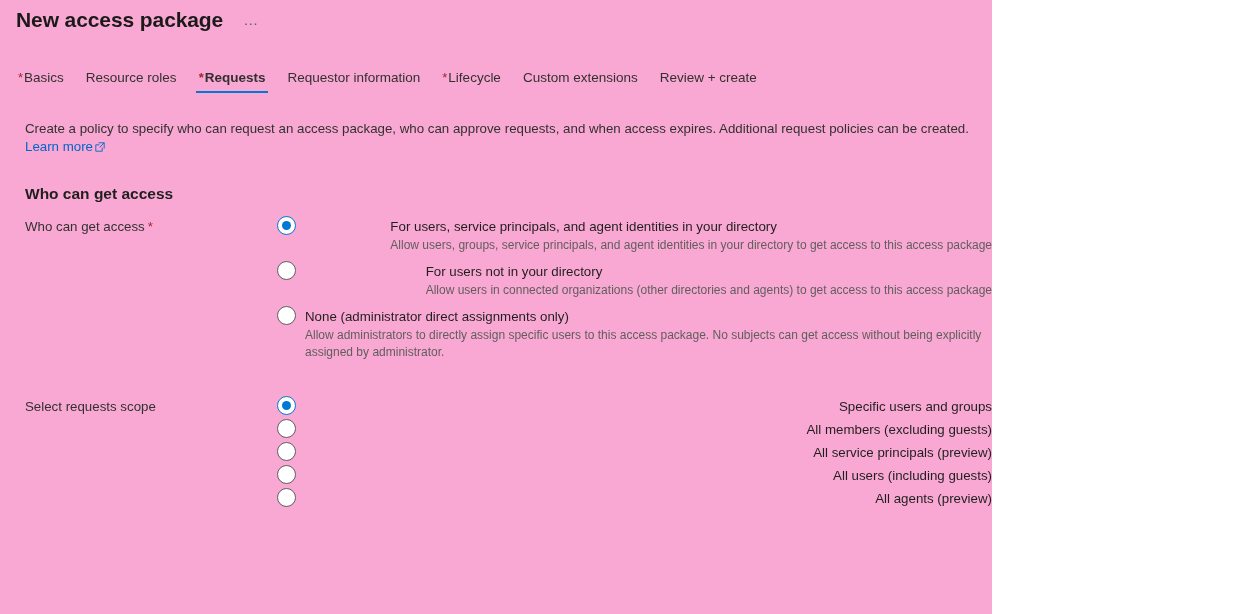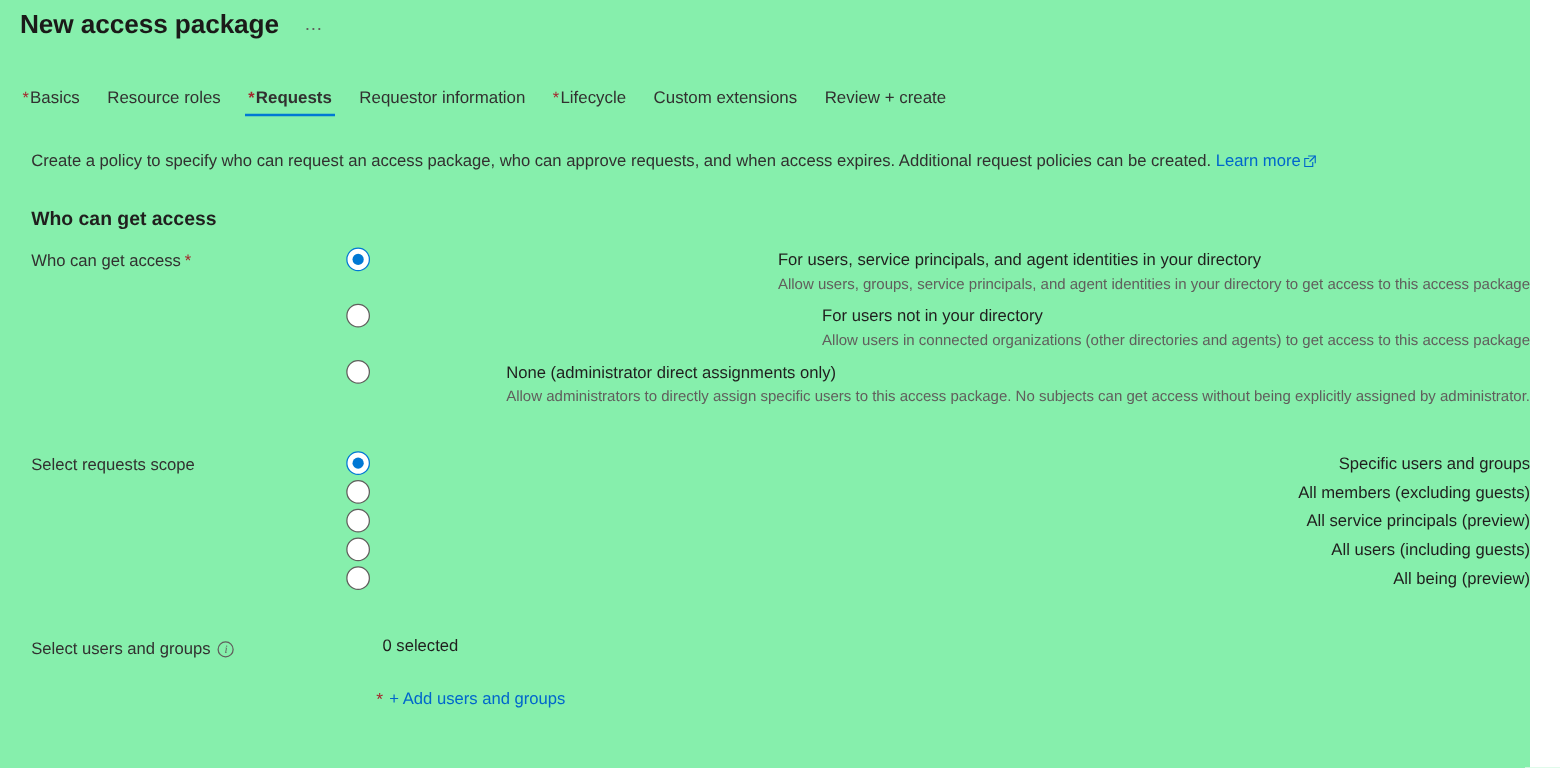--- a/index.html
+++ b/index.html
@@ -8,23 +8,23 @@
     padding: 0;
     width: 1248px;
     height: 614px;
     background: #ffffff;
     font-family: "Liberation Sans", sans-serif;
     color: #201f1e;
     overflow: hidden;
   }
   .page {
     position: relative;
-    width: 1224px;
+    width: 992px;
     height: 614px;
-    background: #86efac;
+    background: #f9a8d4;
   }
 
   
   .header {
     display: flex;
     align-items: baseline;
     padding: 8px 0 0 16px;
   }
   .page-title {
     font-size: 21px;
@@ -334,34 +334,22 @@
       <div class="radio-item">
         <span class="radio-mark"></span>
         <span class="radio-text">
           <span class="radio-title">All users (including guests)</span>
         </span>
       </div>
 
       <div class="radio-item">
         <span class="radio-mark"></span>
         <span class="radio-text">
-          <span class="radio-title">All being (preview)</span>
+          <span class="radio-title">All agents (preview)</span>
         </span>
       </div>
 
     </div>
   </div>
 
   <div class="block-gap-2" style="height:34px;"></div>
-  <div class="field-row">
-    <div class="field-label">
-      <span>Select users and groups</span><span class="info-icon">i</span>
-    </div>
-    <div class="field-body">
-      <div class="selected-count">0 selected</div>
-      <div class="add-link-row">
-        <span class="add-link-star">*</span>
-        <span class="add-link">+ Add users and groups</span>
-      </div>
-    </div>
-  </div>
 
 </div>
 
 </body></html>

